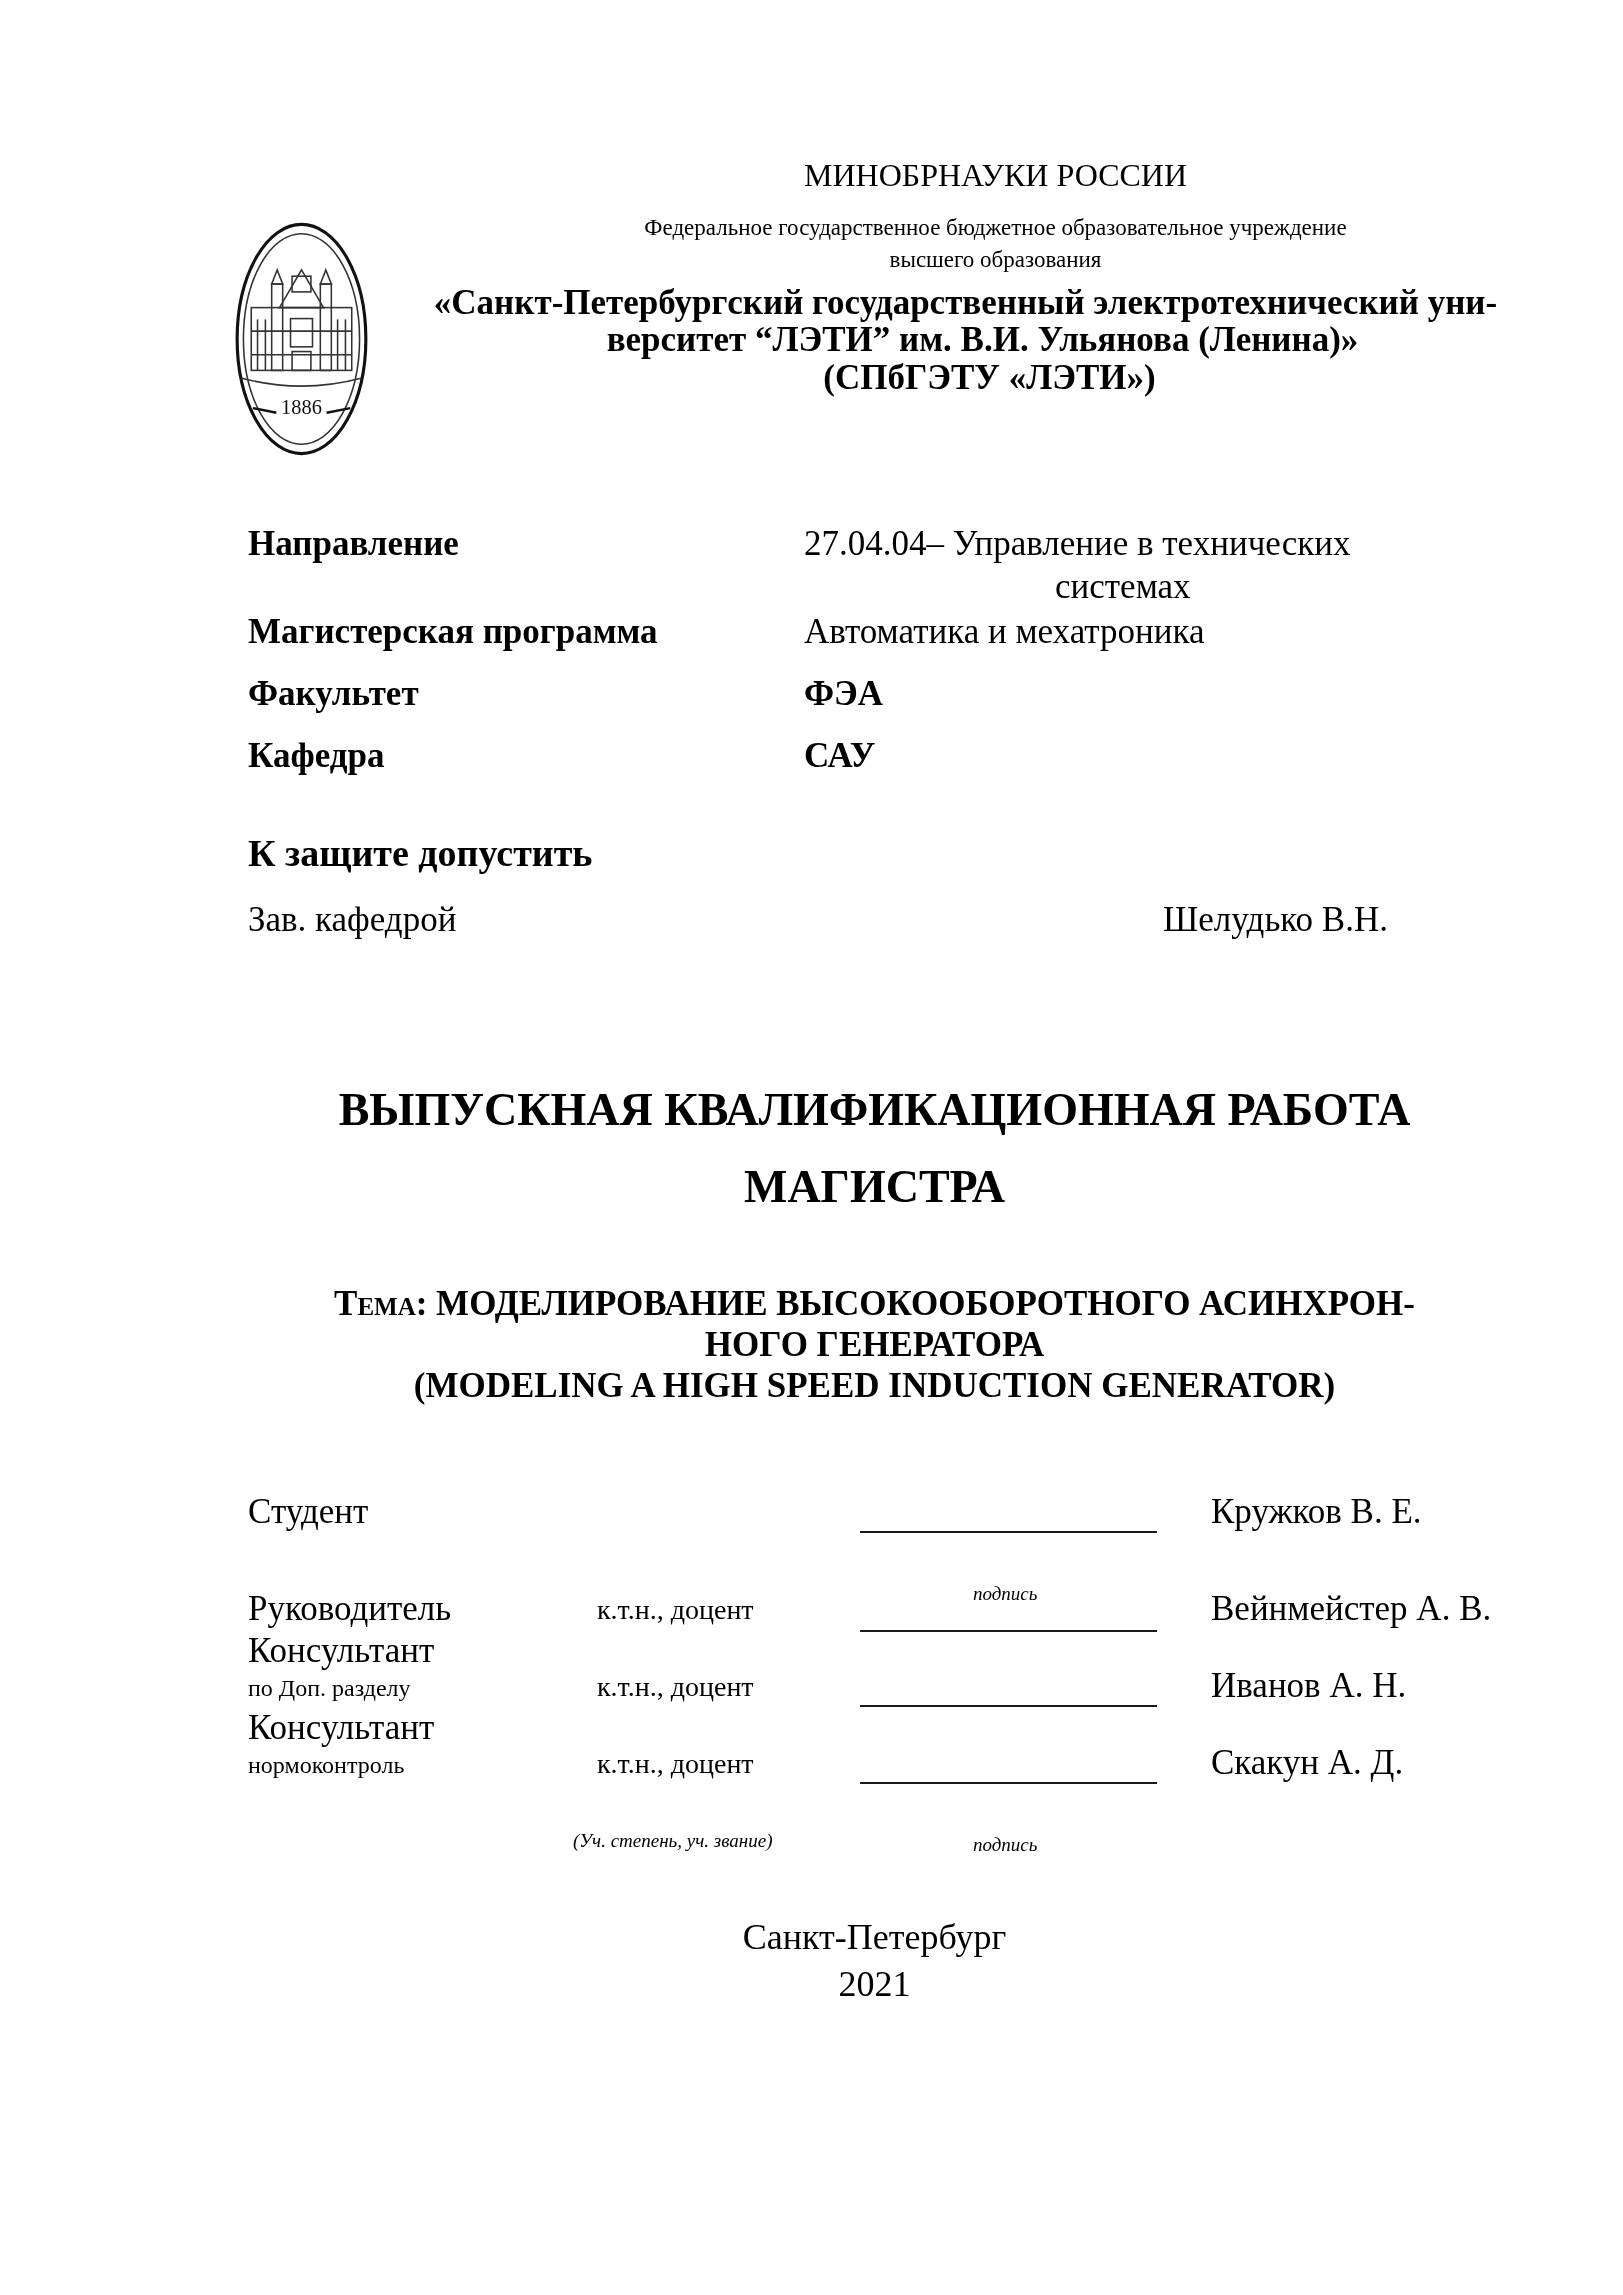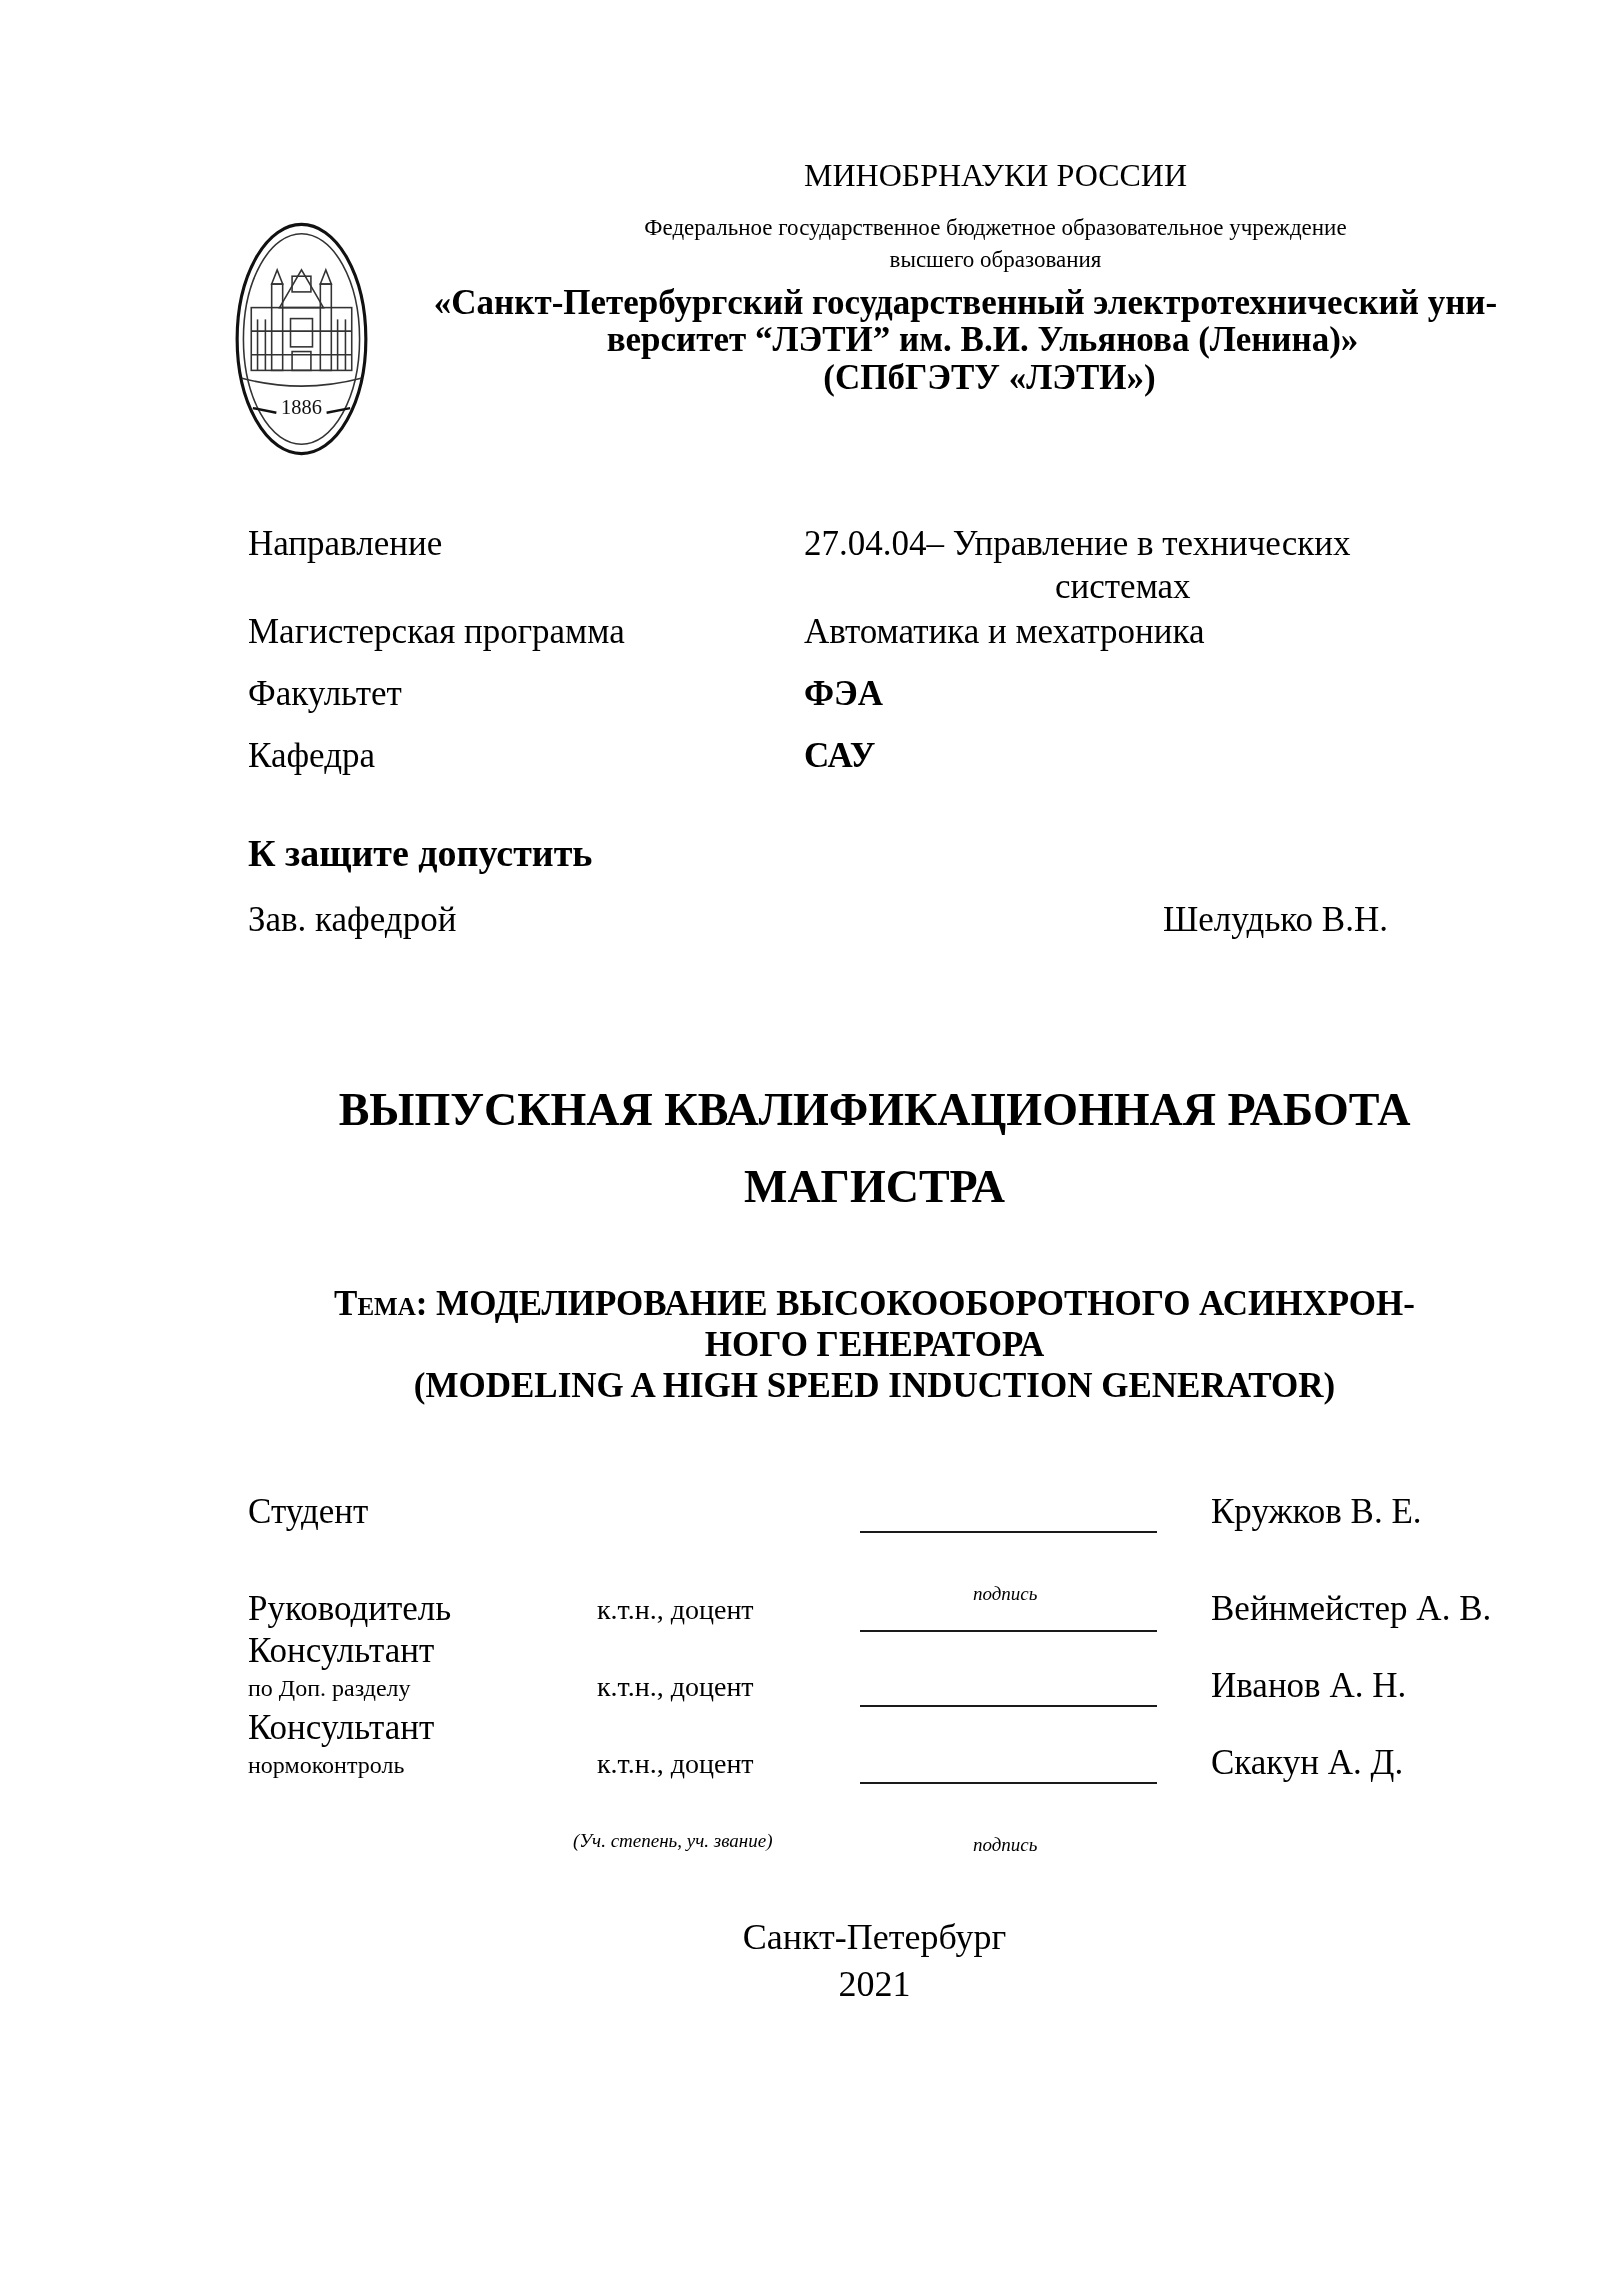--- a/index.html
+++ b/index.html
@@ -13,21 +13,21 @@
   #fed1 { left: 0; width: 1991px; top: 215px; font-size: 23px; }
   #fed2 { left: 0; width: 1991px; top: 247px; font-size: 23px; }
   .uni { left: 0; width: 1759px; font-size: 35px; font-weight: bold; }
   #uni1 { top: 283px; left: 424px; width: 1083px; }
   #uni2 { top: 320px; left: 441px; width: 1083px; }
   #uni3 { top: 358px; left: 448px; width: 1083px; font-family: Liberation Serif, serif; }
 
   #logo { left: 234px; top: 221px; width: 135px; height: 236px; }
 
   
-  .lbl { left: 248px; font-size: 35px; font-weight: normal; }
+  .lbl { left: 248px; font-size: 35px; font-weight: bold; }
   .val { left: 804px; font-size: 35px; text-align: right; }
   .bold { font-weight: bold; }
 
   #approve-title { left: 248px; top: 831px; font-size: 38px; font-weight: bold; }
   #head-label { left: 248px; top: 900px; font-size: 35px; }
   #head-name { left: 1163px; top: 900px; font-size: 35px; }
 
   
   #work-title1 { left: 0; width: 1749px; top: 1083px; font-size: 46px; font-weight: bold; }
   #work-title2 { left: 0; width: 1749px; top: 1160px; font-size: 46px; font-weight: bold; }

